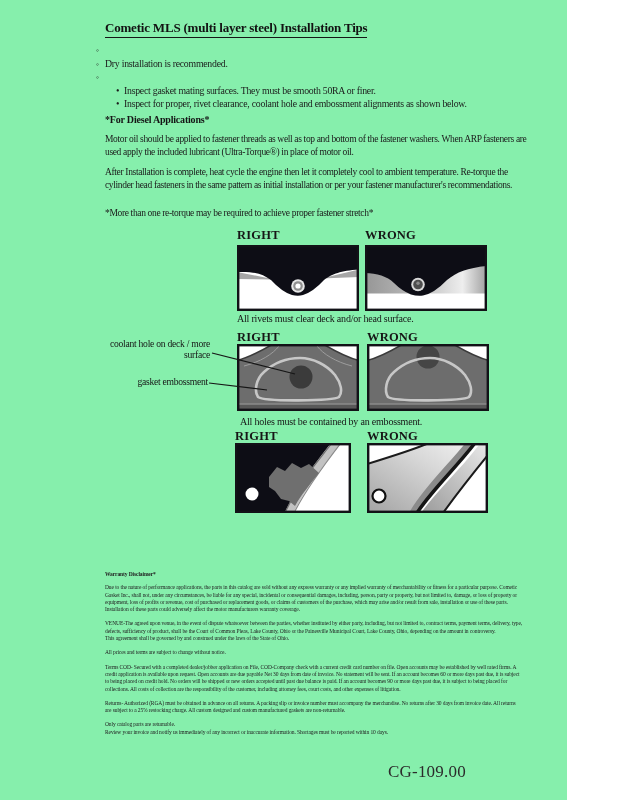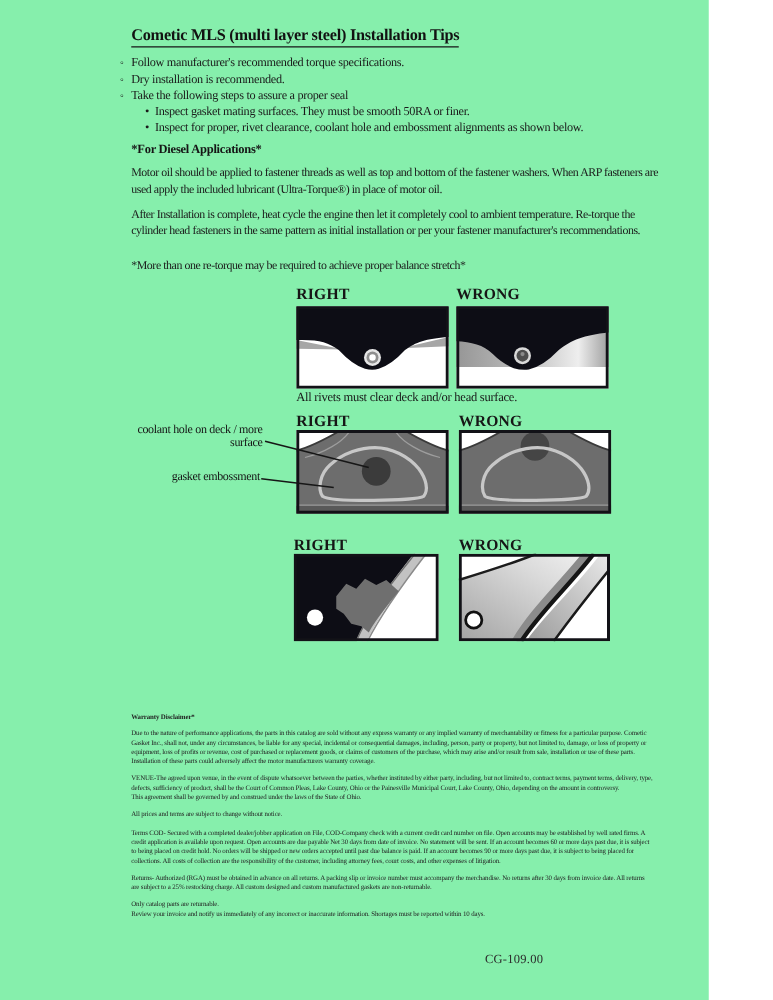--- a/index.html
+++ b/index.html
@@ -20,56 +20,54 @@
   .sec-heading{left:105px;top:114px;font-size:10px;font-weight:bold;letter-spacing:-0.2px;color:#151515;}
   .body-para{left:105px;width:424px;font-size:9.5px;letter-spacing:-0.35px;line-height:12.9px;color:#1a1a1a;}
   .p1{top:133px;} .p2{top:166px;} .note{top:207px;}
   .dg-label{font-size:12.5px;font-weight:bold;letter-spacing:0.2px;color:#161616;}
   .dg-caption{font-size:10px;letter-spacing:-0.2px;color:#161616;line-height:11.5px;}
   .ann{font-size:9.6px;letter-spacing:-0.25px;color:#161616;text-align:right;line-height:10.5px;}
   .smallprint{left:105px;top:571px;width:418px;font-size:5.5px;letter-spacing:-0.1px;line-height:7.3px;color:#222;}
   .smallprint .sp-h{font-weight:bold;margin:0 0 6px 0;}
   .smallprint p{margin:0 0 7px 0;}
   .smallprint p.tight{margin-top:-7px;}
-  .page-code{left:388px;top:762px;font-size:10px;letter-spacing:0.2px;color:#2b2b2b;}
+  .page-code{left:388px;top:762px;font-size:17px;letter-spacing:0.2px;color:#2b2b2b;}
 </style>
 </head>
 <body>
 
 <div id="page">
 
   <div class="abs doc-title">Cometic MLS (multi layer steel) Installation Tips</div>
 
   <div class="abs bullets">
     <div class="b-row">
       <span class="b-marker">◦</span>
-      <span>Follow manufacturer's recommended torque specifications.</span>
     </div>
     <div class="b-row">
       <span class="b-marker">◦</span>
       <span>Dry installation is recommended.</span>
     </div>
     <div class="b-row">
       <span class="b-marker">◦</span>
-      <span>Take the following steps to assure a proper seal</span>
     </div>
     <div class="sb-row">
       <span class="sb-marker">•</span>
       <span>Inspect gasket mating surfaces.  They must be smooth 50RA or finer.</span>
     </div>
     <div class="sb-row">
       <span class="sb-marker">•</span>
       <span>Inspect for proper, rivet clearance, coolant hole and embossment alignments as shown below.</span>
     </div>
   </div>
 
   <div class="abs sec-heading">*For Diesel Applications*</div>
   <div class="abs body-para p1">Motor oil should be applied to fastener threads as well as top and bottom of the fastener washers. When ARP fasteners are used apply the included lubricant (Ultra-Torque®) in place of motor oil.</div>
   <div class="abs body-para p2">After Installation is complete, heat cycle the engine then let it completely cool to ambient temperature. Re-torque the cylinder head fasteners in the same pattern as initial installation or per your fastener manufacturer's recommendations.</div>
-  <div class="abs body-para note">*More than one re-torque may be required to achieve proper balance stretch*</div>
+  <div class="abs body-para note">*More than one re-torque may be required to achieve proper fastener stretch*</div>
 
   <div class="abs dg-label" style="left:237px;top:228px;width:122px;">RIGHT</div>
   <div class="abs dg-label" style="left:365px;top:228px;width:122px;">WRONG</div>
 
   <svg class="abs" style="left:237px;top:245px;" width="122" height="66" viewBox="0 0 122 66">
     <rect x="0" y="0" width="122" height="66" fill="#ffffff"></rect>
     <polygon points="0,27 38,34.5 0,34" fill="#a6a6a6"></polygon>
     <polygon points="122,24.5 84,33.5 122,32" fill="#a6a6a6"></polygon>
     <path d="M0,0 H122 V24.5 C103,26 96,28.5 87,35 Q76,47 66,50 Q61,51.5 55,50 Q45,47 34,35 C25,28.5 18,26.5 0,27 Z" fill="#0d0d15"></path>
     <circle cx="61" cy="41" r="6.8" fill="#e6e6e6"></circle>
@@ -130,20 +128,21 @@
     <circle cx="61" cy="13" r="11.5" fill="#454545"></circle>
     <path d="M21,53 C17,47 19,35 27,28 C38,18 52,14 63,14 C76,14 90,21 98,31 C104,39 106,48 102,53 C96,57 28,58 21,53 Z" fill="none" stroke="#c7c7c7" stroke-width="2.6" stroke-linejoin="round"></path>
     <rect x="1.2" y="1.2" width="119.6" height="64.6" fill="none" stroke="#121217" stroke-width="2.4"></rect>
   </svg>
 
   <svg class="abs" style="left:205px;top:348px;" width="100" height="50" viewBox="0 0 100 50">
     <line x1="7" y1="5" x2="90" y2="26" stroke="#161616" stroke-width="1.2"></line>
     <line x1="4" y1="35" x2="62" y2="42" stroke="#161616" stroke-width="1.2"></line>
   </svg>
 
+  <div class="abs dg-caption" style="left:240px;top:416px;width:280px;">All holes must be contained by an embossment.</div>
 
   <div class="abs dg-label" style="left:235px;top:429px;width:116px;">RIGHT</div>
   <div class="abs dg-label" style="left:367px;top:429px;width:121px;">WRONG</div>
 
   <svg class="abs" style="left:235px;top:443px;" width="116" height="70" viewBox="0 0 116 70">
     <rect x="0" y="0" width="116" height="70" fill="#ffffff"></rect>
     <path d="M0,0 H97 C80,22 62,42 50,70 H0 Z" fill="#0d0d15"></path>
     <path d="M101,0 C84,22 66,44 54,70" fill="none" stroke="#c2c2c2" stroke-width="8"></path>
     <path d="M97,0 C80,22 62,42 50,70" fill="none" stroke="#6f6f6f" stroke-width="1.2"></path>
     <path d="M106,0 C89,22 71,46 59,70" fill="none" stroke="#8a8a8a" stroke-width="1.2"></path>

